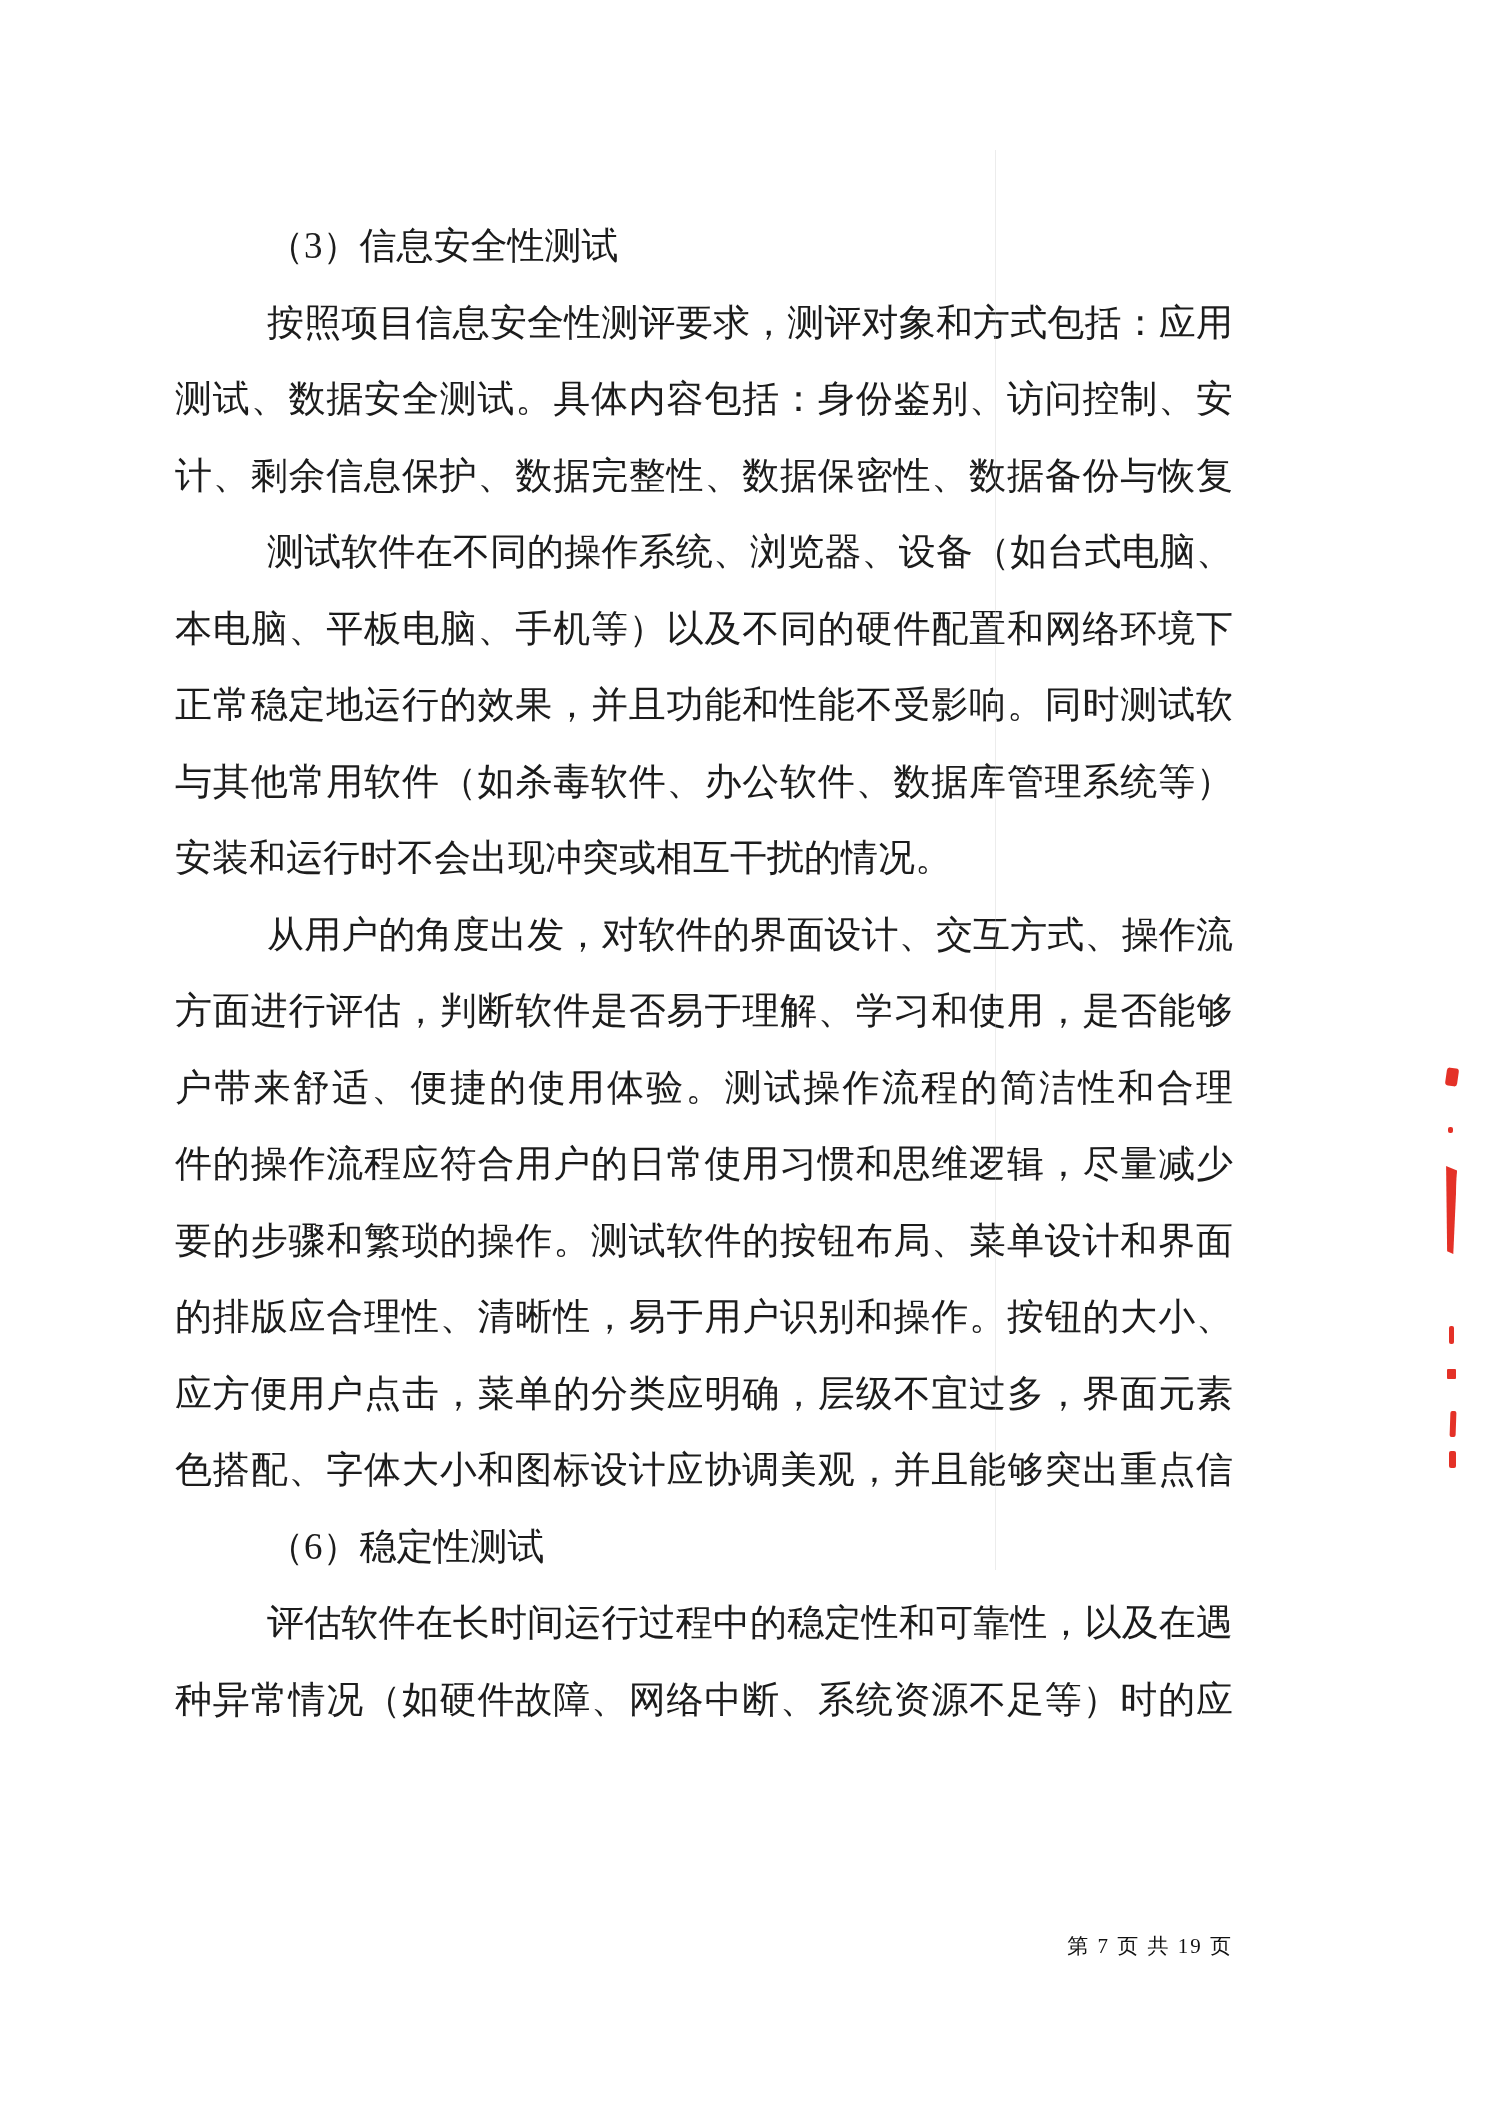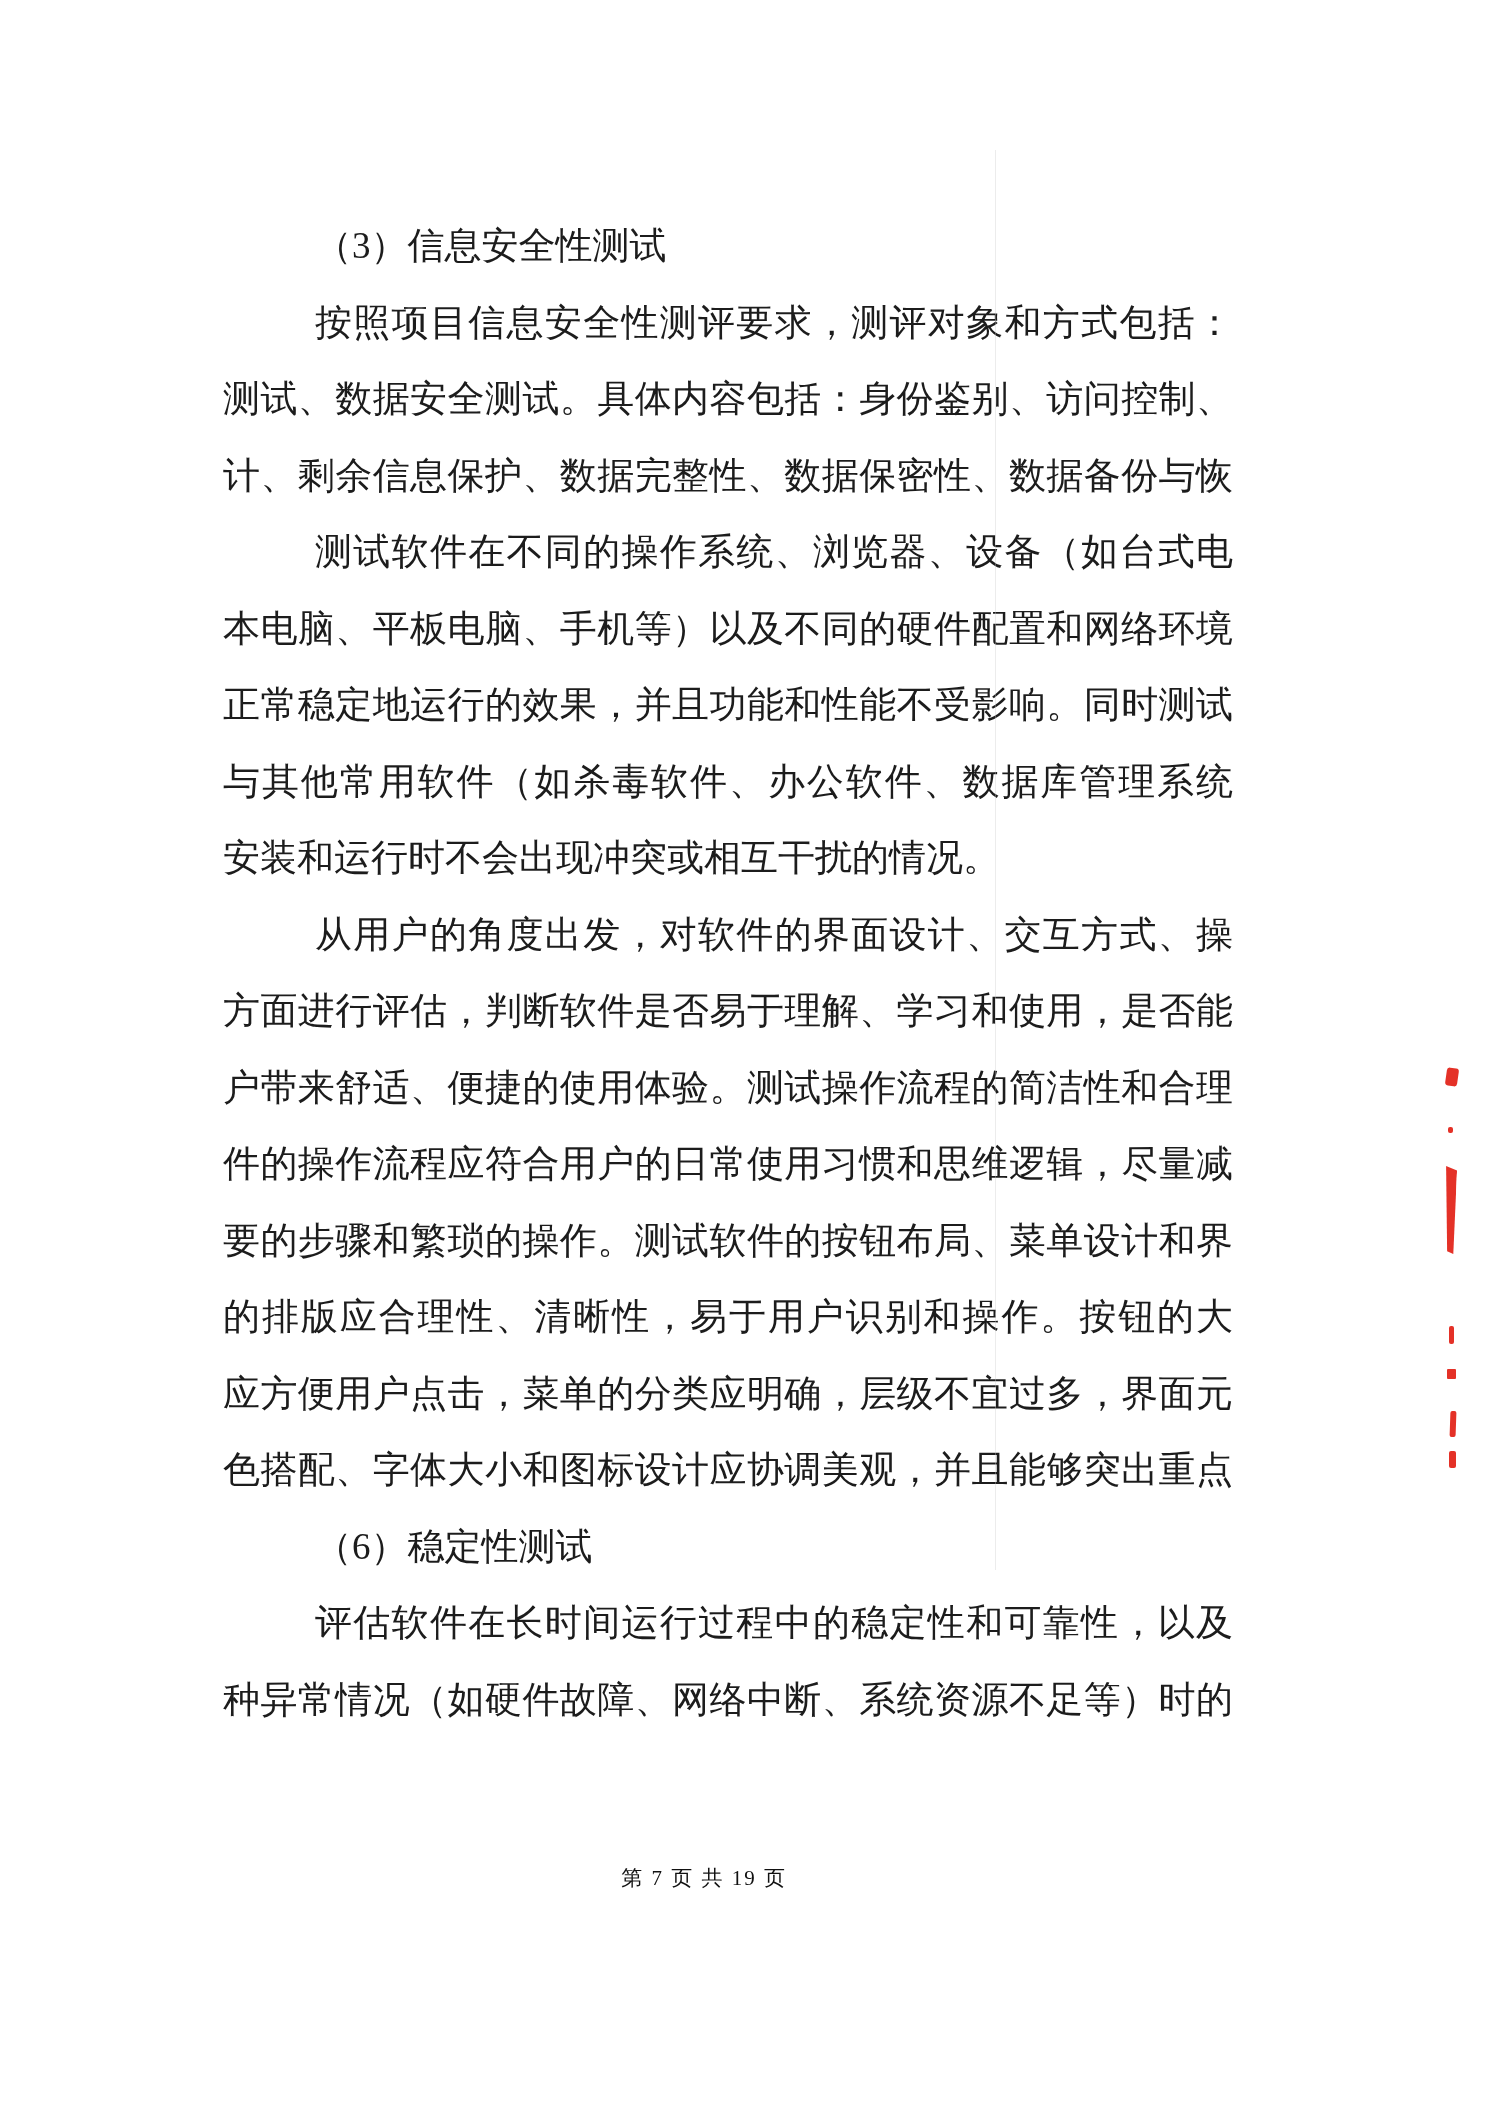--- a/index.html
+++ b/index.html
@@ -15,30 +15,29 @@
     position:absolute;
     left:175px; top:208px;
     width:1058px;
   }
   .line {
     height:76.5px;
     line-height:76.5px;
     font-size:37px;
     text-align:justify;
     overflow:hidden;
-    margin-left:48px;
   }
   .line.j  { text-align-last:justify; }   
   .line.l  { text-align-last:left; }      
   .line.indent { text-indent:92px; }      
   .footer {
     position:absolute;
-    left:175px; top:1864px;
+    left:175px; top:1932px;
     width:1058px;
-    text-align:center;
+    text-align:right;
     font-size:21px;
     letter-spacing:2px;
     color:#111;
   }
   
   .red-mark { position:absolute; background:var(--red,#e43127); }
   .rm1 { left:1446px; top:1068px; width:12px; height:18px; border-radius:3px; transform:rotate(8deg); }
   .rm2 { left:1448px; top:1127px; width:5px;  height:6px;  border-radius:2px; }
   .rm3 { left:1443px; top:1166px; width:13px; height:88px;
          clip-path:polygon(15% 0, 100% 5%, 88% 100%, 40% 97%);

